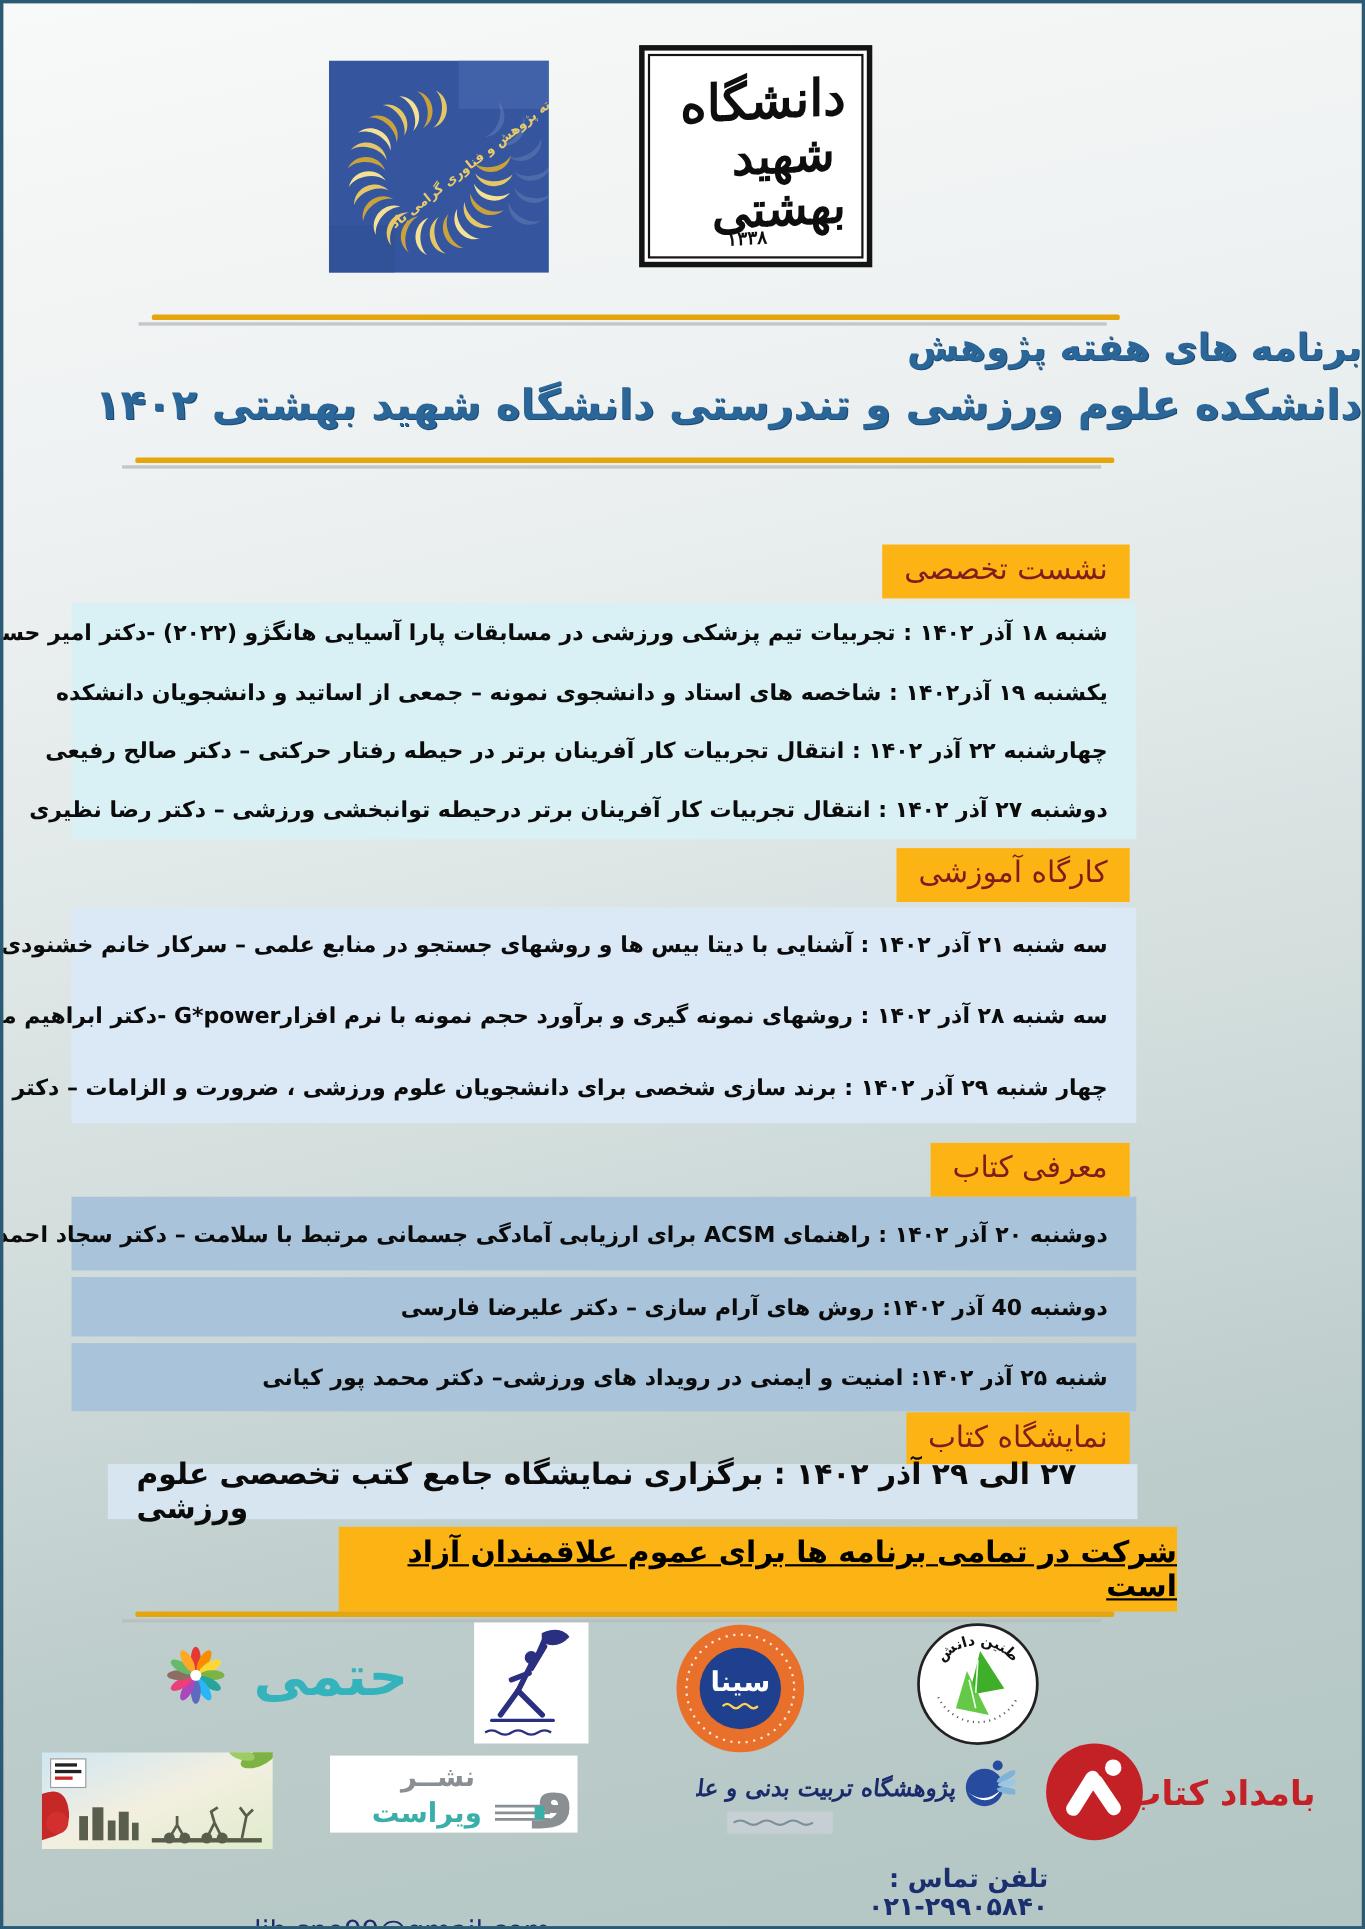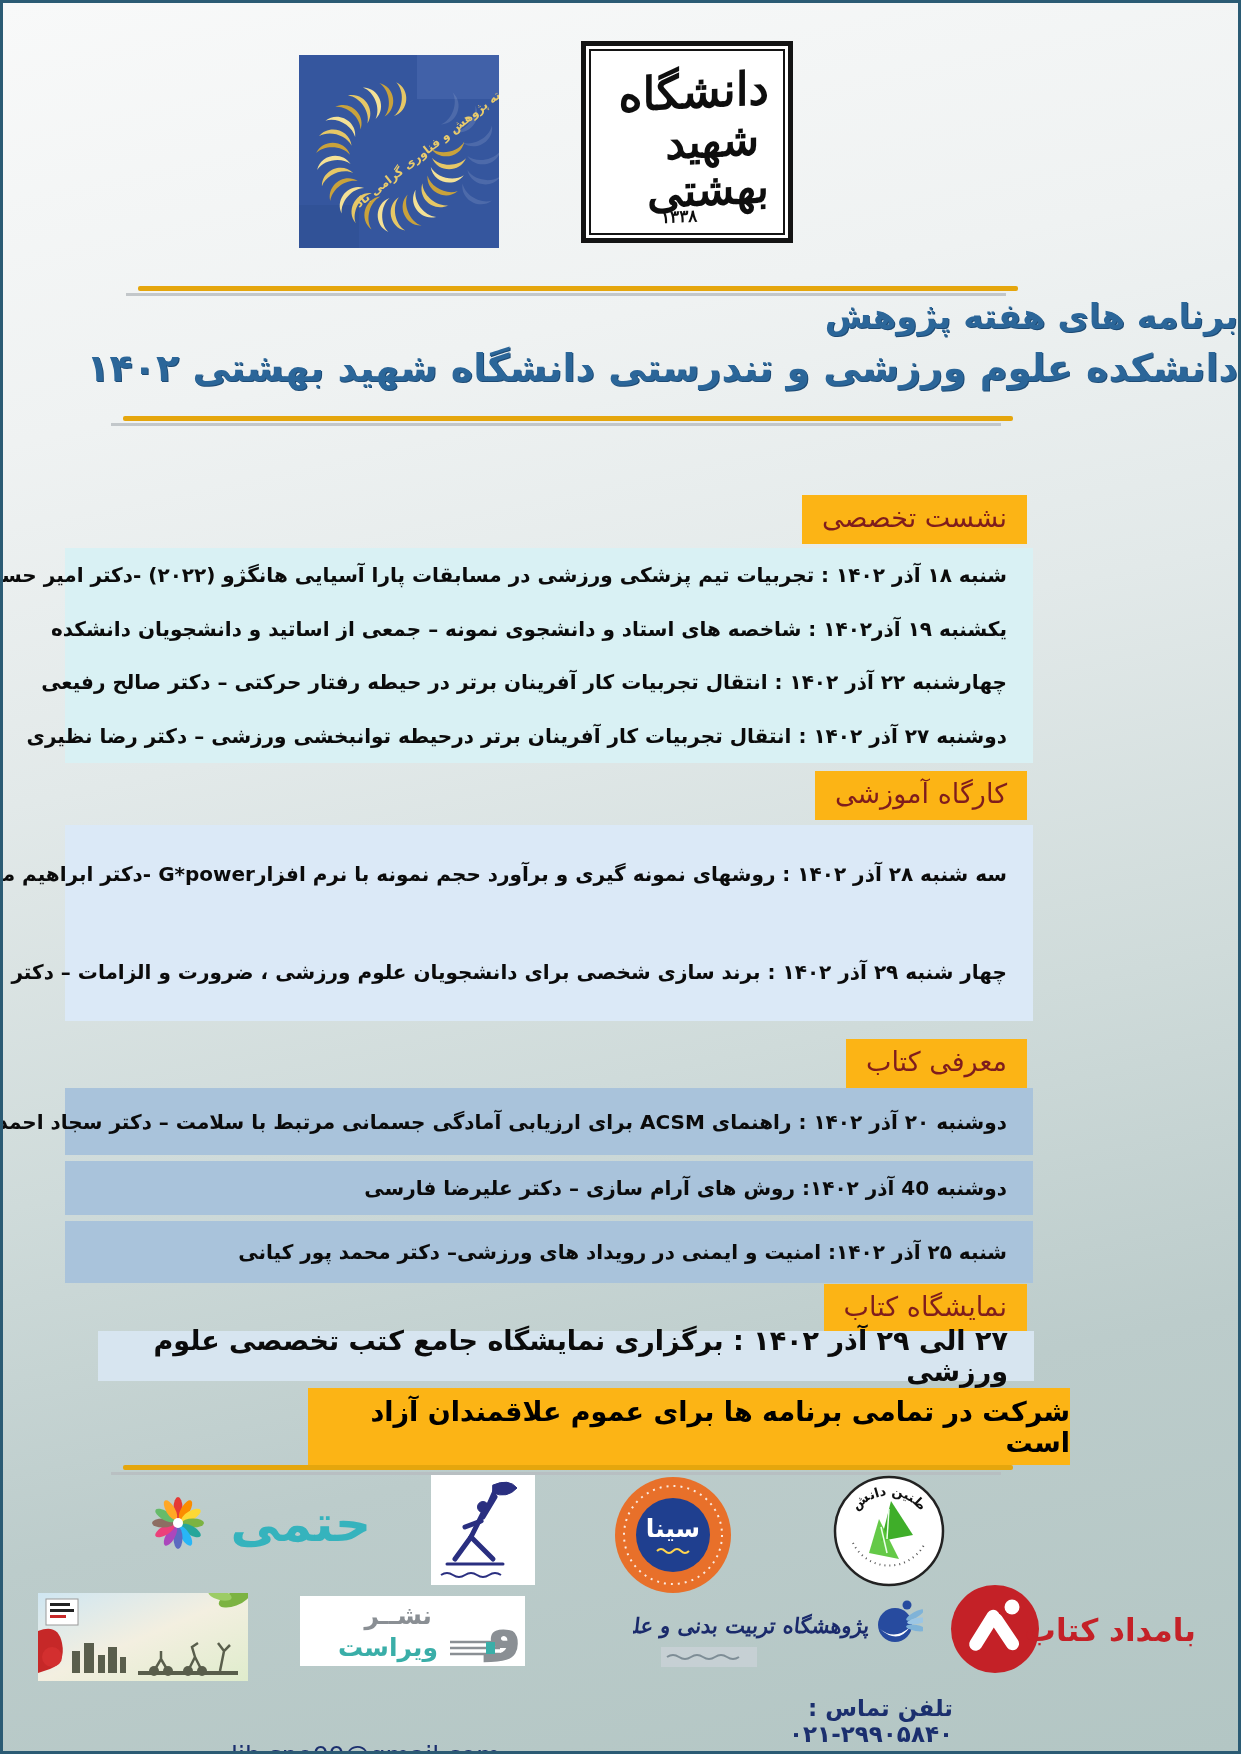--- a/index.html
+++ b/index.html
@@ -21,21 +21,21 @@
   
   .sec-h{position:absolute;right:211px;background:#FCB415;color:#7f1d1d;
          font-weight:normal;font-size:27px;padding:7px 20px 11px;direction:rtl;white-space:nowrap;}
   .box{position:absolute;left:62px;width:968px;display:flex;flex-direction:column;justify-content:space-around;box-sizing:border-box;}
   .row{direction:rtl;text-align:right;font-weight:bold;color:#0b0b0b;font-size:20px;
        padding:0 26px;white-space:nowrap;}
   .band{position:absolute;left:62px;width:968px;background:#a9c3db;display:flex;align-items:center;box-sizing:border-box;justify-content:flex-end;}
   
   .banner{position:absolute;left:305px;top:1385px;width:762px;height:77px;background:#FCB415;
           display:flex;align-items:center;justify-content:center;color:#000;font-weight:bold;
-          font-size:27px;direction:rtl;}
+          font-size:27px;direction:rtl;text-decoration:underline;}
   
   .sbu{position:absolute;left:578px;top:38px;width:212px;height:202px;background:#fff;
        border:5px solid #141414;box-sizing:border-box;}
   .sbu .inner{position:absolute;inset:3px;border:2px solid #141414;}
   .footer-text{color:#1b2f6e;}
   .phone{direction:rtl;font-weight:bold;font-size:23px;}
   .phone .num{direction:ltr;unicode-bidi:isolate;display:inline-block;}
   .email{font-size:25px;}
   svg text{font-family:"DejaVu Sans",sans-serif;}
   .serif{font-family:"DejaVu Serif",serif !important;}
@@ -119,38 +119,39 @@
   <div class="sec-h" style="top:492px;">نشست تخصصی</div>
   <div class="box" style="top:545px;height:215px;background:#d9f1f4;">
     <div class="row">شنبه ۱۸ آذر ۱۴۰۲ : تجربیات تیم پزشکی ورزشی در مسابقات پارا آسیایی هانگژو (۲۰۲۲) -دکتر امیر حسین براتی</div>
     <div class="row">یکشنبه ۱۹ آذر۱۴۰۲ : شاخصه های استاد و دانشجوی نمونه – جمعی از اساتید  و دانشجویان دانشکده</div>
     <div class="row">چهارشنبه ۲۲ آذر ۱۴۰۲ :  انتقال تجربیات کار آفرینان برتر در حیطه رفتار حرکتی – دکتر صالح رفیعی</div>
     <div class="row">دوشنبه ۲۷ آذر ۱۴۰۲ : انتقال تجربیات کار آفرینان برتر درحیطه توانبخشی ورزشی – دکتر رضا نظیری</div>
   </div>
 
   <div class="sec-h" style="top:768px;">کارگاه آموزشی</div>
   <div class="box" style="top:822px;height:196px;background:#dbe9f7;">
+    <div class="row">سه شنبه ۲۱ آذر ۱۴۰۲ : آشنایی با دیتا بیس ها و روشهای جستجو در منابع علمی – سرکار خانم خشنودی</div>
     <div class="row">سه شنبه ۲۸ آذر ۱۴۰۲ : روشهای نمونه گیری و برآورد حجم نمونه با نرم افزارG*power -دکتر ابراهیم متشرعی</div>
     <div class="row">چهار شنبه ۲۹ آذر ۱۴۰۲ :  برند سازی شخصی برای دانشجویان علوم ورزشی ، ضرورت و الزامات – دکتر علی افروزه</div>
   </div>
 
   <div class="sec-h" style="top:1036px;">معرفی  کتاب</div>
   <div class="band" style="top:1085px;height:67px;">
     <div class="row">دوشنبه ۲۰ آذر ۱۴۰۲ : راهنمای ACSM  برای ارزیابی آمادگی جسمانی مرتبط با سلامت – دکتر سجاد احمدی زاد</div>
   </div>
   <div class="band" style="top:1158px;height:54px;">
     <div class="row">دوشنبه 40 آذر ۱۴۰۲:  روش های آرام سازی – دکتر علیرضا فارسی</div>
   </div>
   <div class="band" style="top:1218px;height:62px;">
     <div class="row">شنبه ۲۵ آذر ۱۴۰۲:  امنیت و ایمنی در رویداد های ورزشی– دکتر محمد پور کیانی</div>
   </div>
 
   <div class="sec-h" style="top:1281px;">نمایشگاه کتاب</div>
   <div class="band" style="top:1328px;height:50px;left:95px;width:936px;background:#d7e5f0;justify-content:center;">
-    <div class="row" style="font-size:27px;white-space:normal;text-align:right;">۲۷ الی ۲۹ آذر ۱۴۰۲ : برگزاری نمایشگاه جامع کتب تخصصی علوم ورزشی</div>
+    <div class="row" style="font-size:27px;white-space:normal;text-align:left;">۲۷ الی ۲۹ آذر ۱۴۰۲ : برگزاری نمایشگاه جامع کتب تخصصی علوم ورزشی</div>
   </div>
 
   <div class="banner">شرکت در تمامی  برنامه ها برای عموم علاقمندان آزاد است</div>
   <div class="abs gline" style="left:120px;top:1462px;width:890px;">
     <div class="g"></div>
       <div class="s"></div>
   </div>
 
   <div class="abs" style="left:140px;top:1484px;">
     <svg width="232" height="74" viewBox="0 0 232 74">

